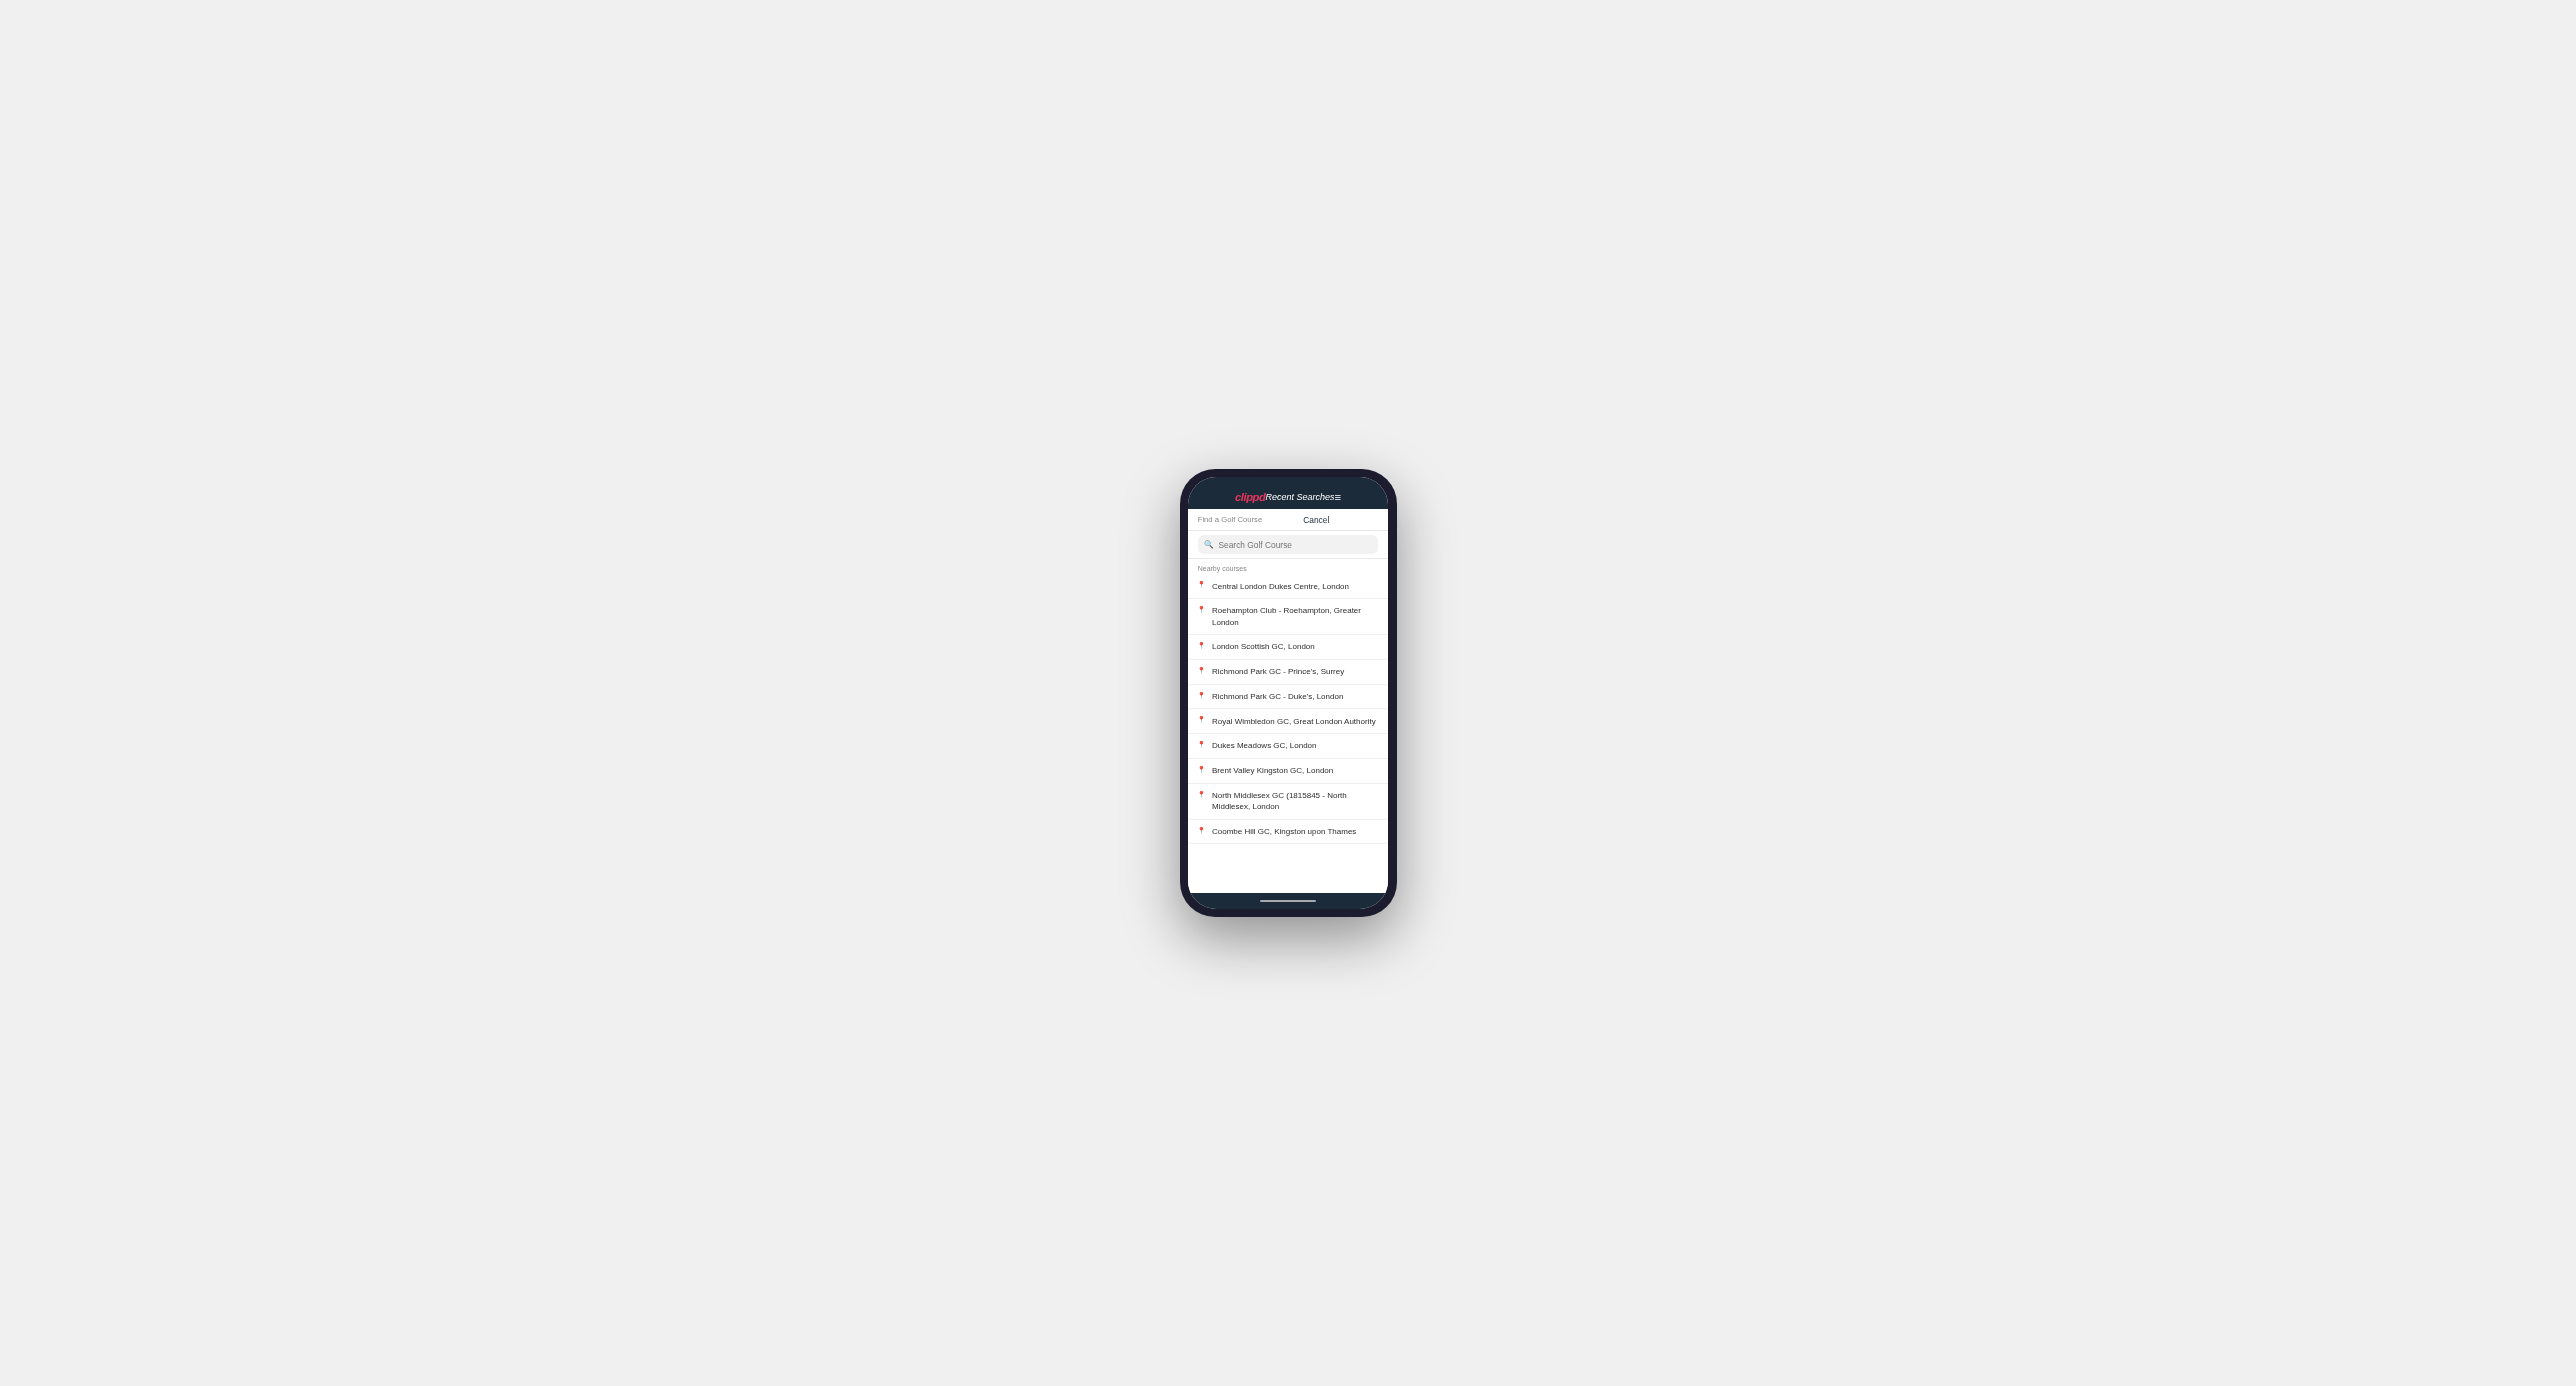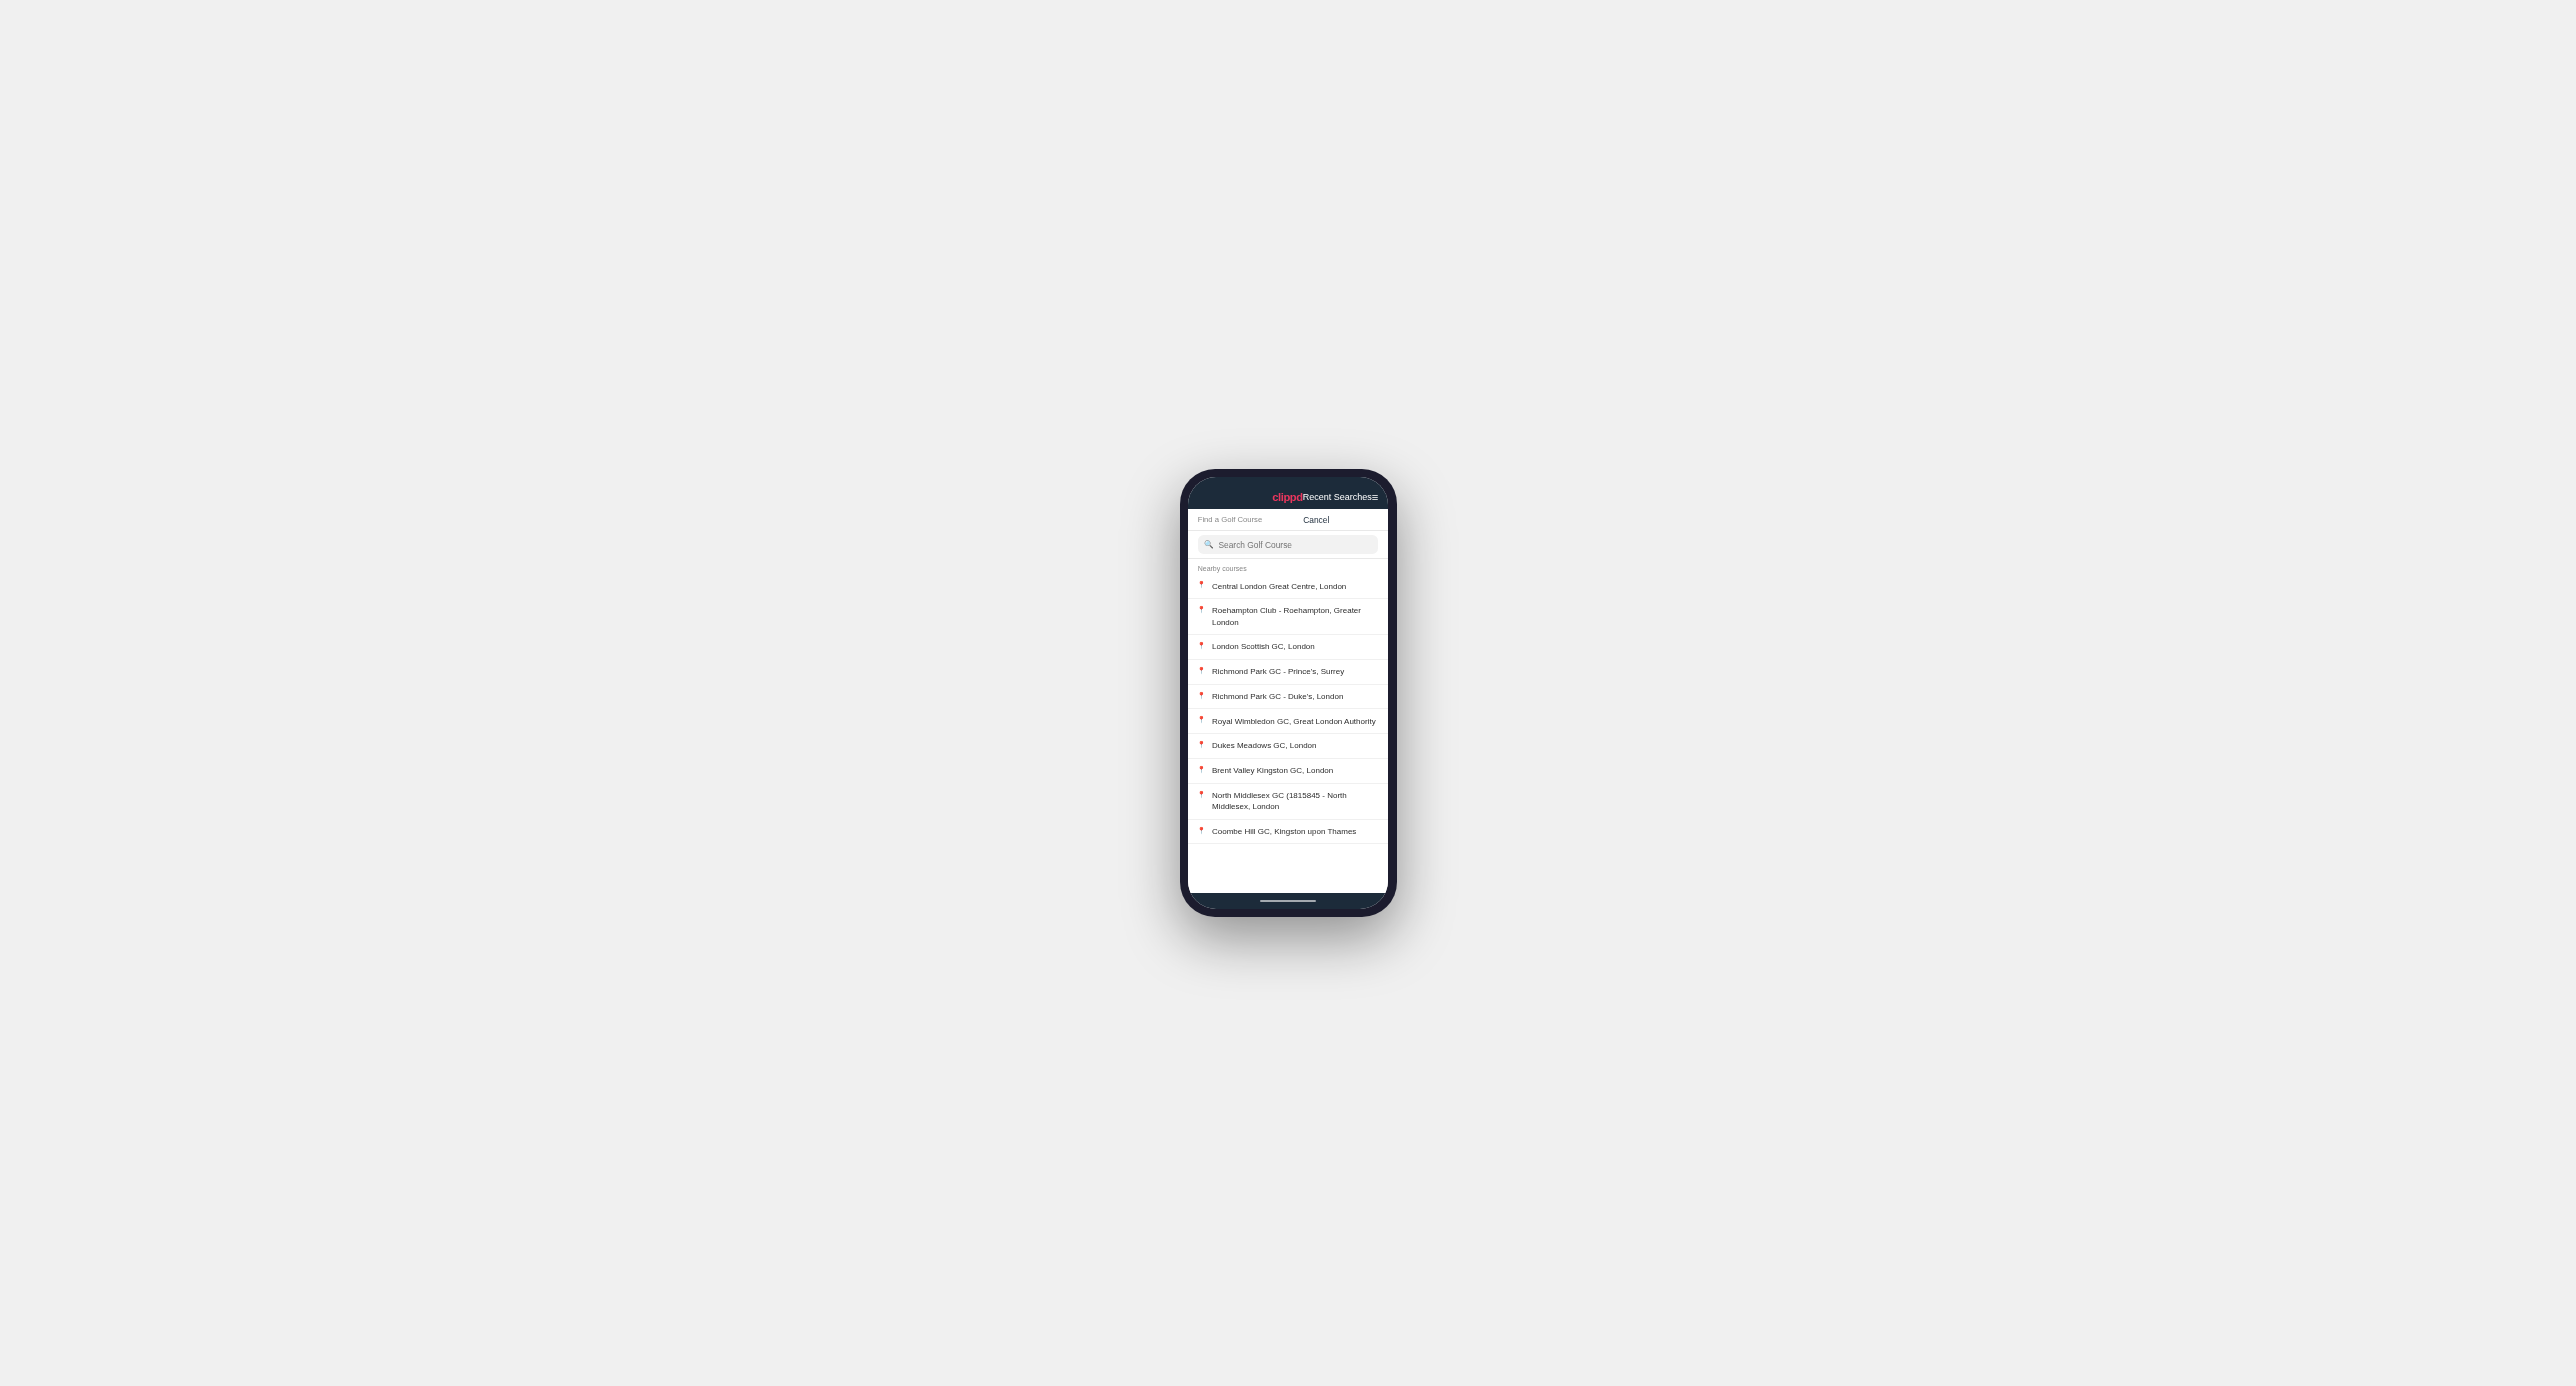--- a/index.html
+++ b/index.html
@@ -37,21 +37,22 @@
       height: 8.4px;
       background: #1c2b3a;
     }
 
     
     .header {
       background: #1c2b3a;
       padding: 5.6px 9.8px;
       display: flex;
       align-items: center;
-      justify-content: flex-end;
+      justify-content: center;
+      font-style: italic;
     }
 
     .header-logo {
       color: #e8365d;
       font-size: 11.2px;
       font-weight: 700;
       letter-spacing: -0.4px;
     }
 
     .header-title {
@@ -198,21 +199,21 @@
         <input class="search-input" type="text" placeholder="Search Golf Course" style="">
       </div>
     </div>
 
     <div class="nearby-section">
       <div class="nearby-label">Nearby courses</div>
 
       <div id="course-list">
           <div class="course-item">
             <span class="pin-icon" style="font-size: 7px;">📍</span>
-            <span class="course-name">Central London Great Centre, London</span>
+            <span class="course-name">Central London Dukes Centre, London</span>
           </div>
           <div class="course-item">
             <span class="pin-icon" style="font-size: 7px;">📍</span>
             <span class="course-name">Roehampton Club - Roehampton, Greater London</span>
           </div>
           <div class="course-item">
             <span class="pin-icon" style="font-size: 7px;">📍</span>
             <span class="course-name">London Scottish GC, London</span>
           </div>
           <div class="course-item">

